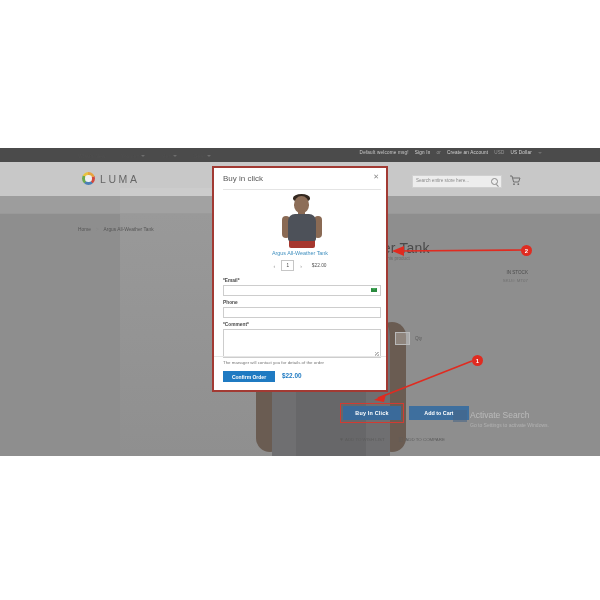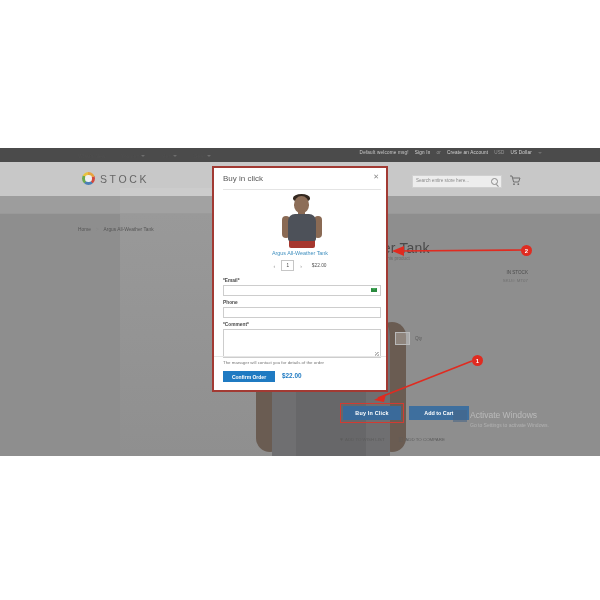--- a/index.html
+++ b/index.html
@@ -147,21 +147,21 @@
       <span class="lnk">Create an Account</span>
       <span class="sep">USD</span>
       <span class="lnk">US Dollar</span>
       <span class="caret"></span>
     </div>
   </div>
 
   <div class="header"></div>
   <div class="logo">
     <span class="logo-mark"></span>
-    <span class="logo-text">STOCK</span>
+    <span class="logo-text">LUMA</span>
   </div>
   <div class="search">
     <span class="search-ph">Search entire store here...</span>
     <span class="search-ico"></span>
   </div>
   <div class="cart">
     <svg width="12" height="11" viewBox="0 0 12 11" fill="none" stroke="#6f6f6f" stroke-width="1">
       <path d="M1 1h2l1.6 6h5L11 3H4"></path>
         <circle cx="5" cy="9.2" r="0.9" fill="#6f6f6f" stroke="none"></circle>
       <circle cx="9.3" cy="9.2" r="0.9" fill="#6f6f6f" stroke="none"></circle>
@@ -214,21 +214,21 @@
     <span>
       <span class="ic">♥</span><span>ADD TO WISH LIST</span>
     </span>
     <span>
       <span class="ic">◫</span><span>ADD TO COMPARE</span>
     </span>
   </div>
 
   <div class="wm-box"></div>
   <div class="wm">
-    <div class="wm1">Activate Windows</div>
+    <div class="wm1">Activate Search</div>
     <div class="wm2">Go to Settings to activate Windows.</div>
   </div>
 
 </div>
 
 <div class="modal">
   <div class="m-head"></div>
   <div class="m-title">Buy in click</div>
   <div class="m-close">✕</div>
   <div class="m-rule"></div>

